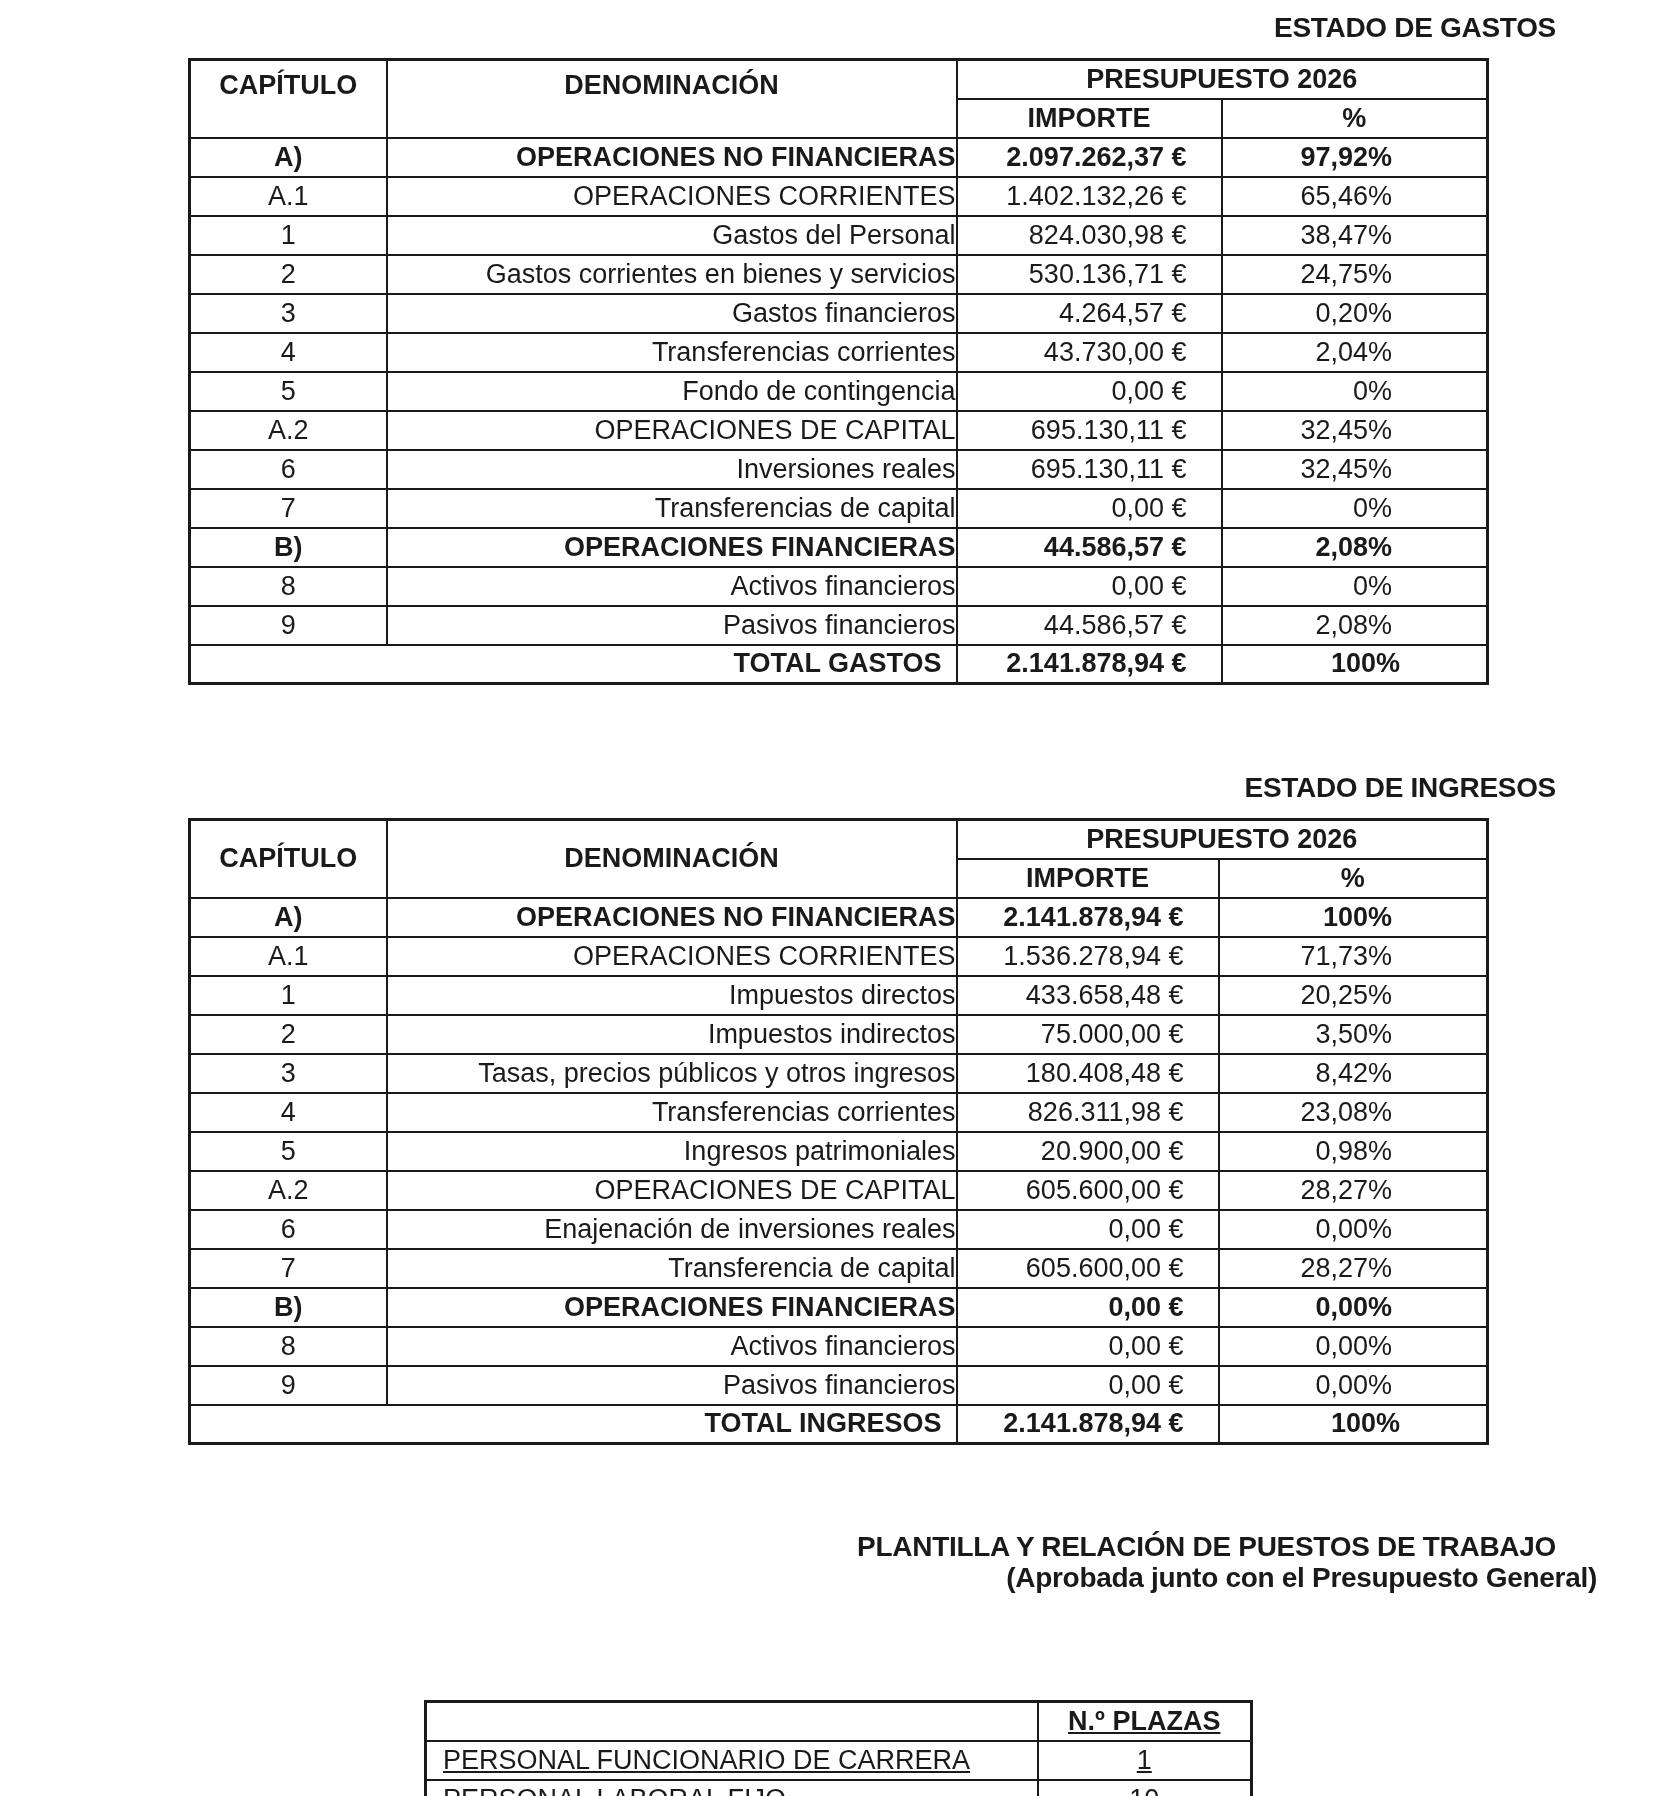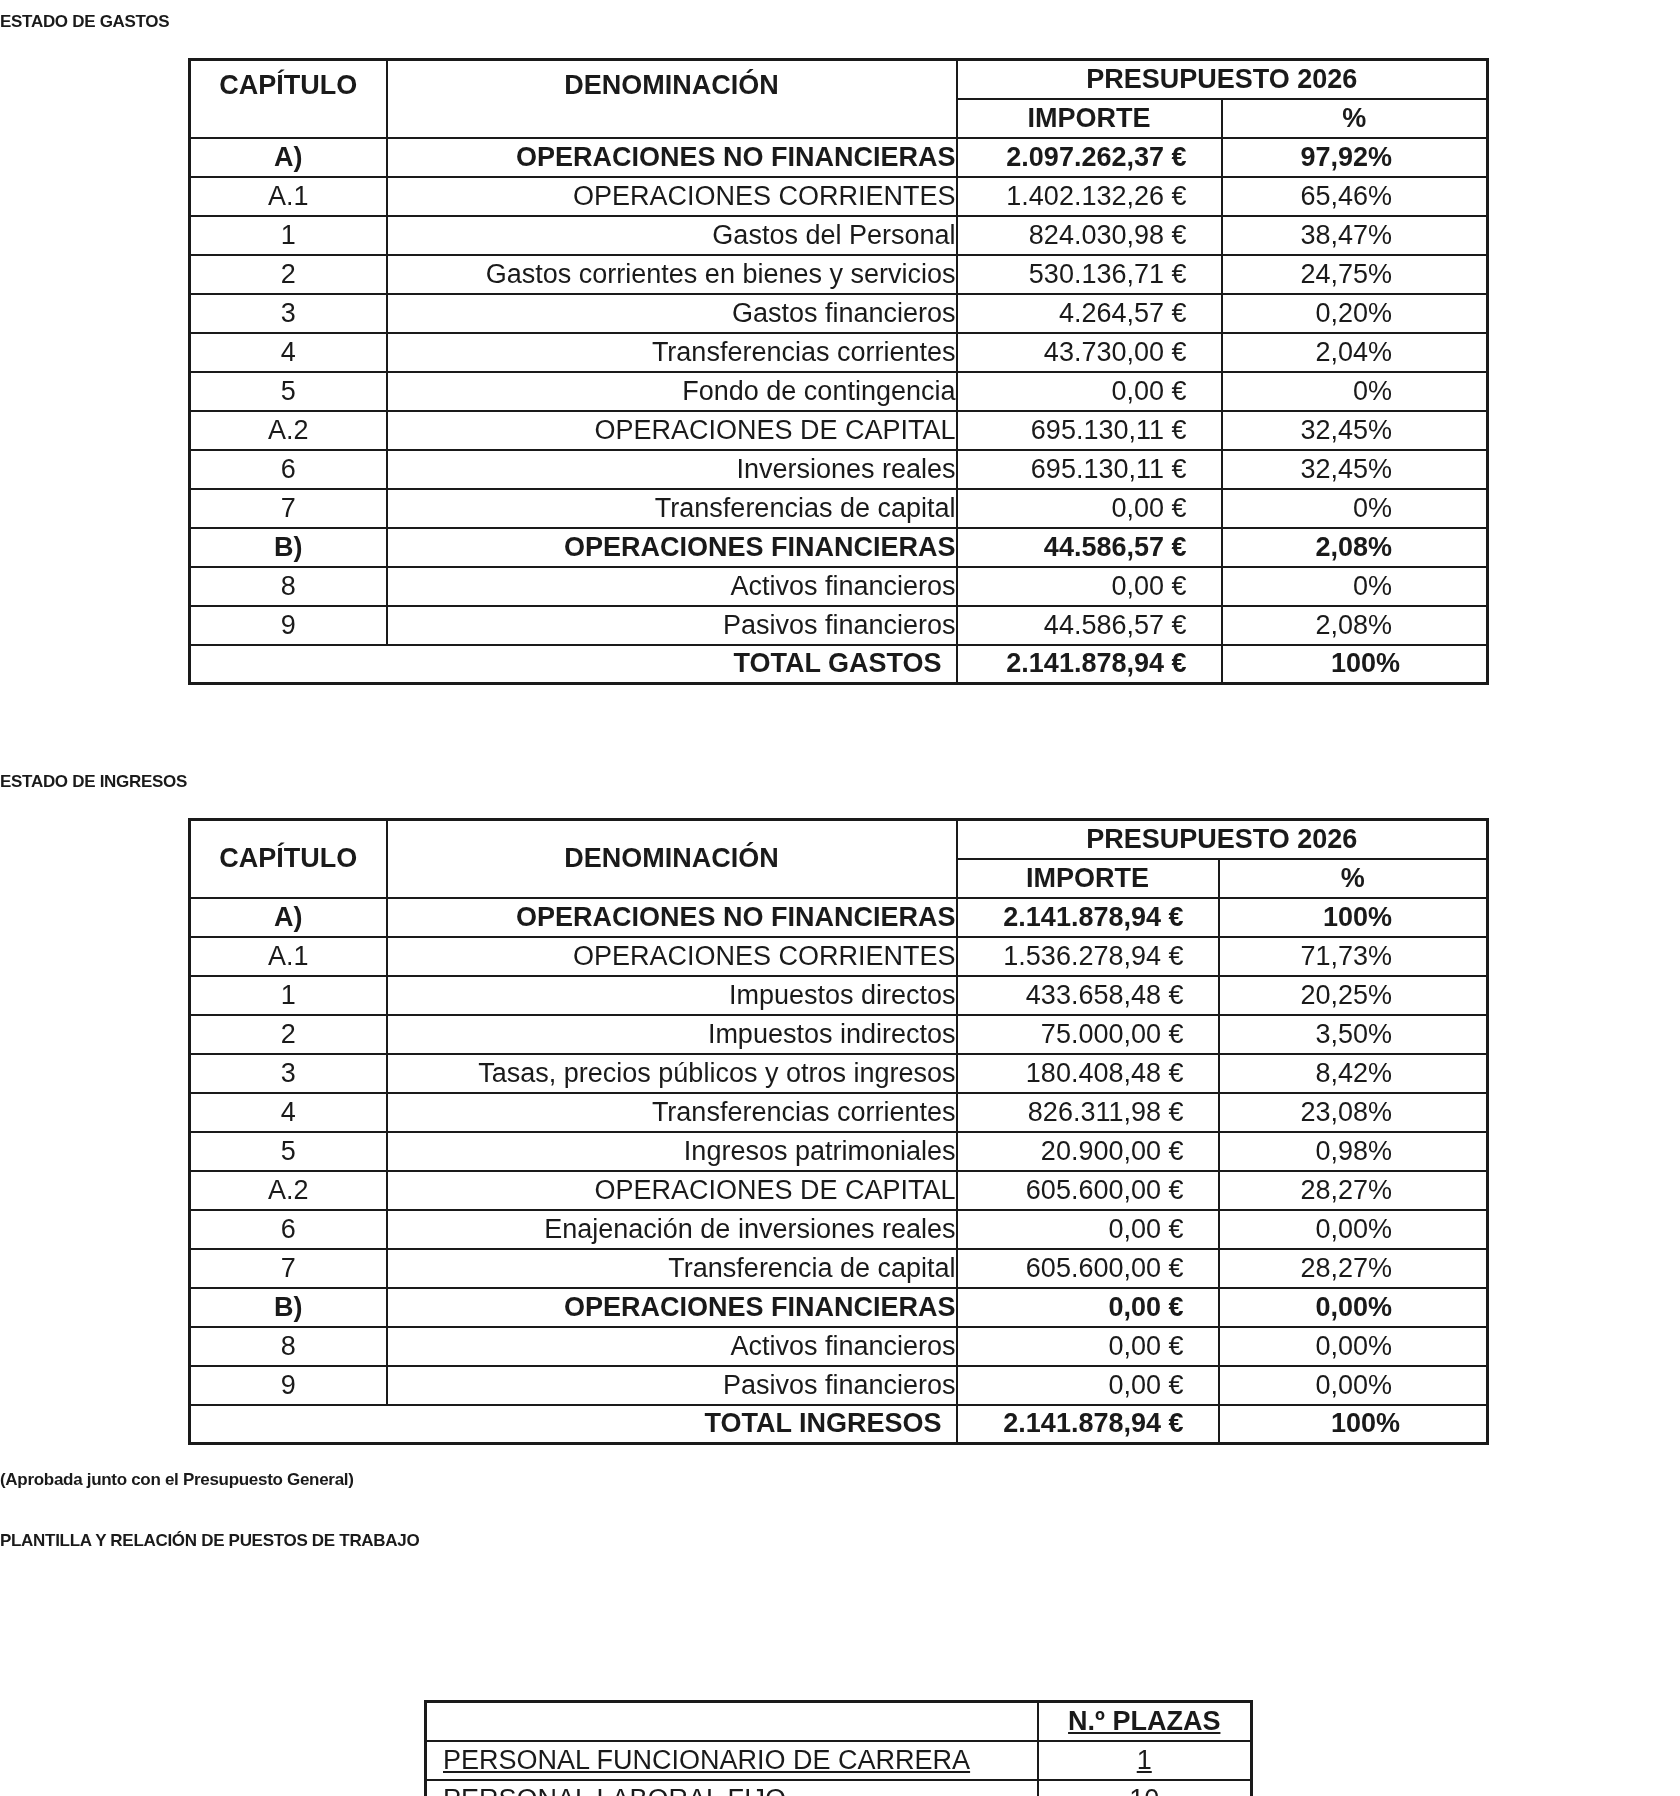--- a/index.html
+++ b/index.html
@@ -1,17 +1,17 @@
 <!DOCTYPE html>
 <html><head>
 <meta charset="utf-8">
 <style>
   html, body { margin:0; padding:0; background:#ffffff; }
   body { width:1680px; height:1796px; position:relative; font-family:"Liberation Sans", sans-serif; color:#1a1a1a; overflow:hidden; }
-  .title { position:absolute; left:0; width:1556px; text-align:left; font-weight:bold; font-size:17px; letter-spacing:-0.3px; }
+  .title { position:absolute; left:0; width:1556px; text-align:right; font-weight:bold; font-size:28px; letter-spacing:-0.3px; }
   table { position:absolute; border-collapse:collapse; font-size:27px; table-layout:fixed; }
   td, th { border:2px solid #1a1a1a; height:39px; padding:0; box-sizing:border-box; }
   table.outer { border:3px solid #1a1a1a; }
   th { font-weight:bold; text-align:center; }
   td.cap { text-align:center; }
   td.den { text-align:right; padding-left:16px; }
   td.imp { text-align:right; padding-right:34px; }
   td.pct { text-align:right; padding-right:94px; }
   tr.bold td { font-weight:bold; }
   td.total-label { text-align:right; padding-right:14px; font-weight:bold; }
@@ -240,21 +240,21 @@
   <tbody>
       <tr>
     <td colspan="2" class="total-label">TOTAL INGRESOS</td>
     <td class="total-imp">2.141.878,94 €</td>
     <td class="total-pct">100%</td>
   </tr>
 </tbody>
   </table>
 
 <div class="title" style="top:1531px;">PLANTILLA Y RELACIÓN DE PUESTOS DE TRABAJO</div>
-<div class="title" style="top:1470px;">(Aprobada junto con el Presupuesto General)</div>
+<div class="title" style="top:1562px;margin-left:41px;">(Aprobada junto con el Presupuesto General)</div>
 
 <table id="plantilla" class="outer">
   <colgroup>
       <col style="width:612px">
       <col style="width:214px">
     </colgroup>
   <tbody>
       <tr>
     <th></th>
     <th>N.º PLAZAS</th>

